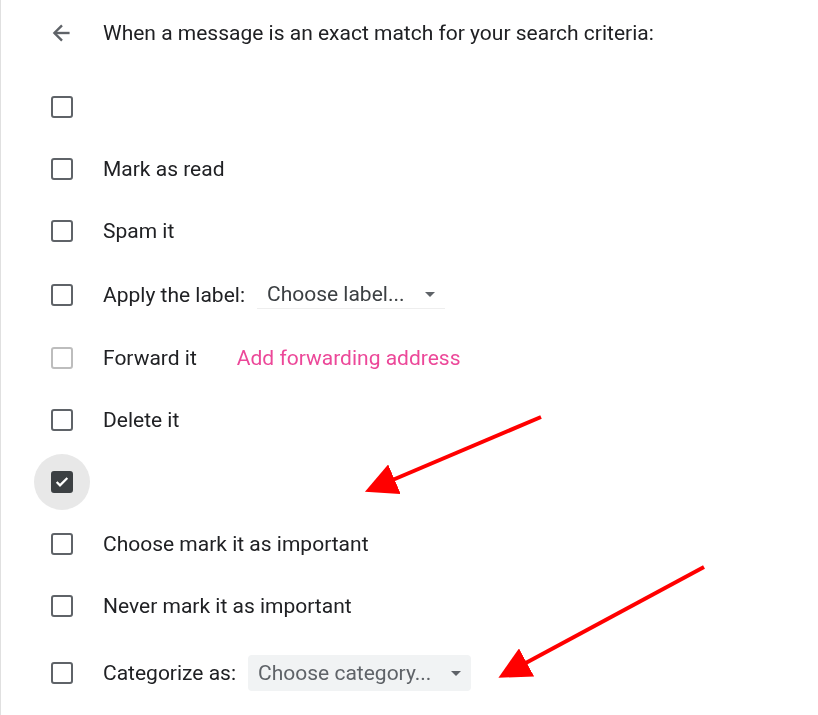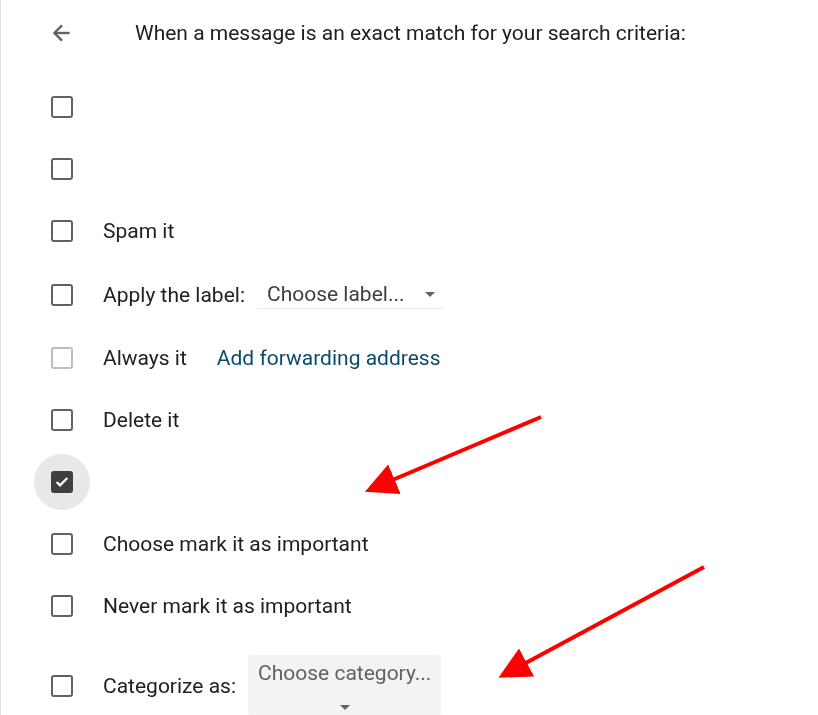--- a/index.html
+++ b/index.html
@@ -19,21 +19,20 @@
       gap: 28px;
       margin-bottom: 48px;
     }
     .back-icon {
       cursor: pointer;
       display: inline-flex;
     }
     .heading {
       font-size: 21px;
       color: #202124;
-      margin-left: 32px;
     }
     .option-row {
       display: flex;
       align-items: center;
       margin-bottom: 36px;
       min-height: 26px;
       position: relative;
     }
     .checkbox-wrap {
       width: 26px;
@@ -78,42 +77,41 @@
     }
     .cb.checked svg {
       width: 16px;
       height: 16px;
     }
     .option-label {
       font-size: 21px;
       color: #202124;
     }
     .option-label.link {
-      color: #0c4a6e;
-      margin-left: 30px;
+      color: #ec4899;
+      margin-left: 40px;
       cursor: pointer;
     }
     .dropdown {
       display: inline-flex;
       align-items: center;
       gap: 20px;
       margin-left: 12px;
       font-size: 21px;
       color: #3c4043;
       padding: 2px 10px;
       cursor: pointer;
       border-bottom: 1px solid #eee;
     }
     .dropdown.shaded {
       background: #f1f3f4;
       border-radius: 4px;
       border: none;
       padding: 6px 10px;
       color: #5f6368;
-      flex-direction: column;
     }
     .caret {
       width: 0;
       height: 0;
       border-left: 5px solid transparent;
       border-right: 5px solid transparent;
       border-top: 5px solid #5f6368;
     }
     .arrow-annot {
       position: absolute;
@@ -137,20 +135,21 @@
 <div class="option-row">
   <span class="checkbox-wrap">
       <div class="cb"></div>
     </span>
 </div>
 
 <div class="option-row">
   <span class="checkbox-wrap">
       <div class="cb"></div>
     </span>
+  <span class="option-label">Mark as read</span>
 </div>
 
 <div class="option-row">
   <span class="checkbox-wrap">
       <div class="cb"></div>
     </span>
   <span class="option-label">Spam it</span>
 </div>
 
 <div class="option-row">
@@ -161,21 +160,21 @@
   <span class="dropdown">
     <span>Choose label...</span>
     <span class="caret"></span>
   </span>
 </div>
 
 <div class="option-row">
   <span class="checkbox-wrap">
       <div class="cb disabled"></div>
     </span>
-  <span class="option-label">Always it</span>
+  <span class="option-label">Forward it</span>
   <span class="option-label link">Add forwarding address</span>
 </div>
 
 <div class="option-row">
   <span class="checkbox-wrap">
       <div class="cb"></div>
     </span>
   <span class="option-label">Delete it</span>
 </div>
 

